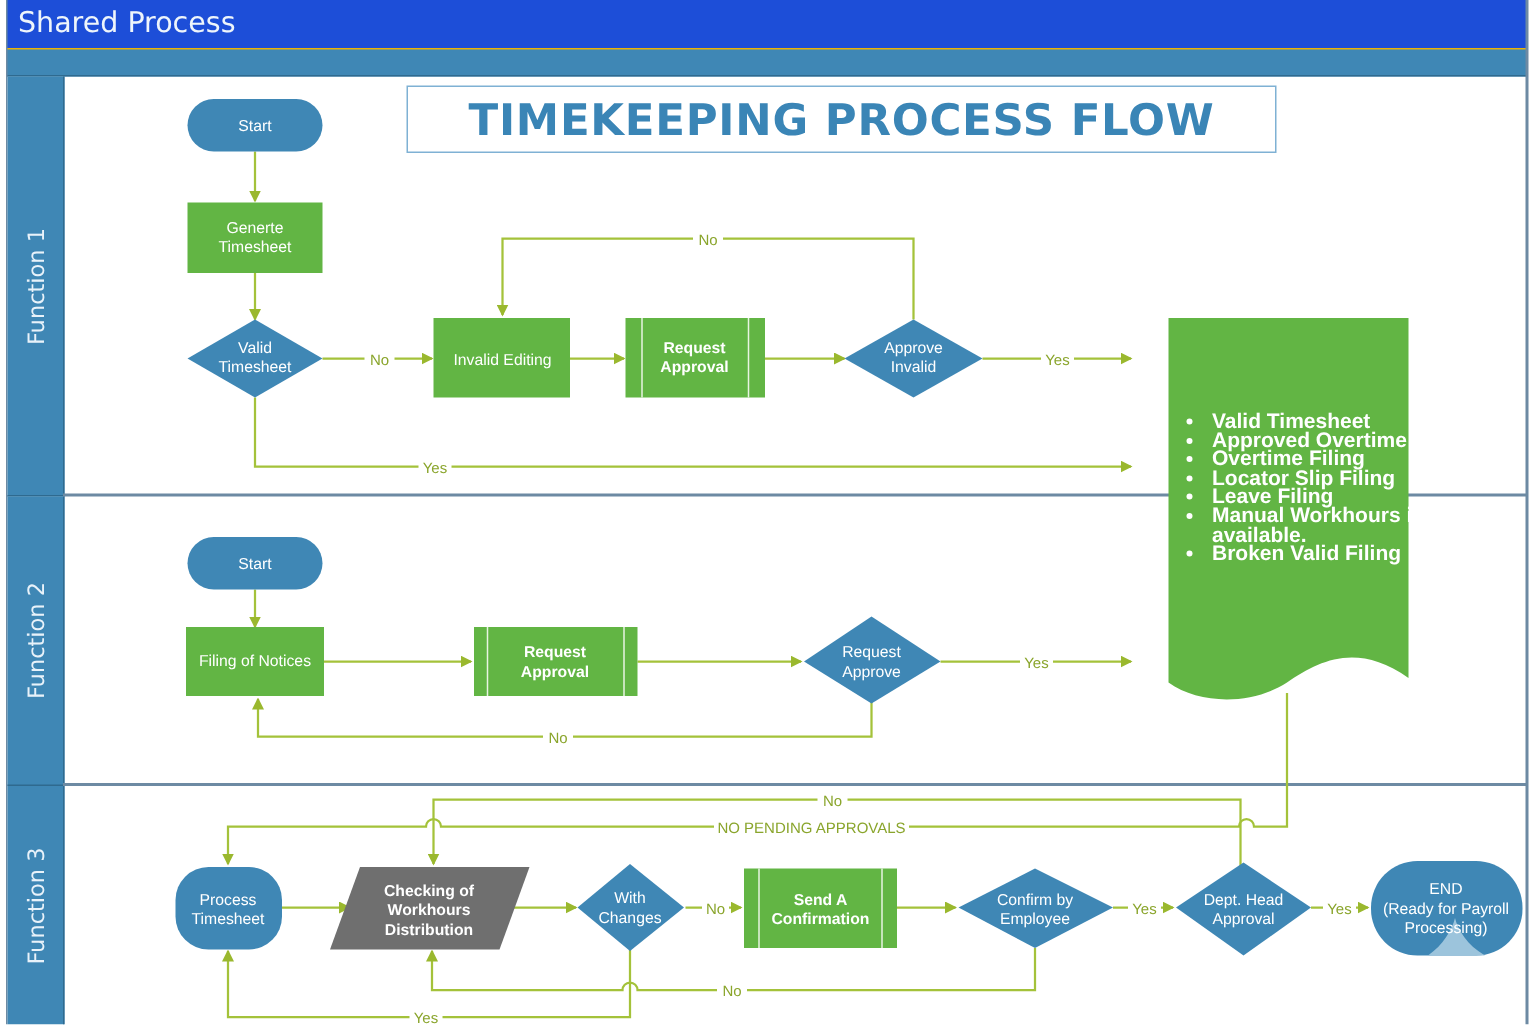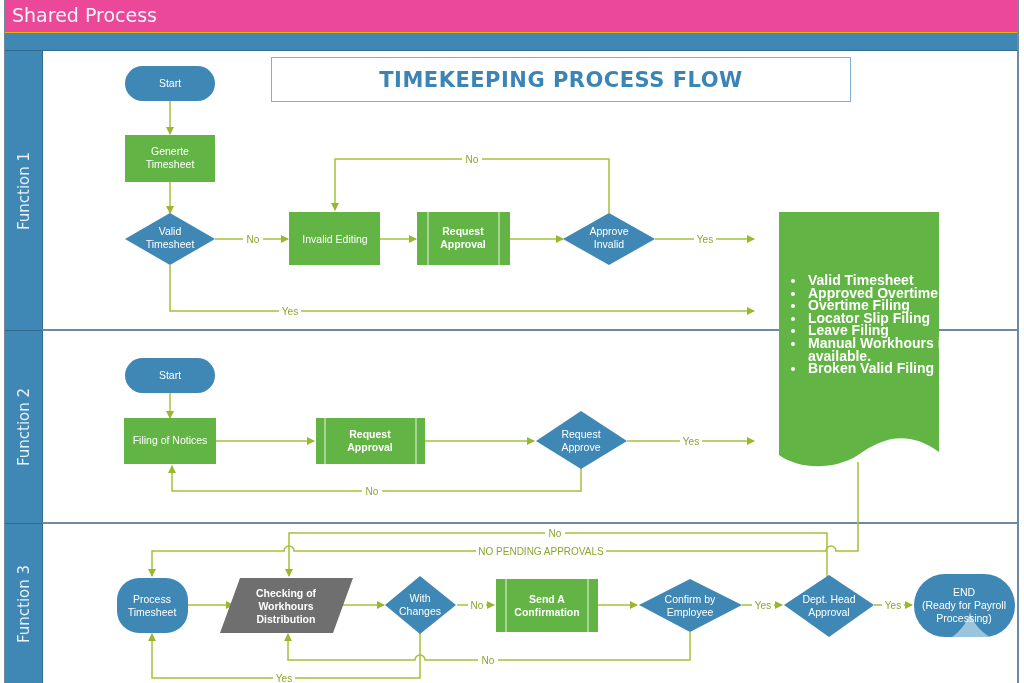--- a/index.html
+++ b/index.html
@@ -1,26 +1,26 @@
 <!DOCTYPE html>
 <html><head>
 <meta charset="utf-8">
 <style>
   html, body { margin: 0; padding: 0; }
   body { width: 1024px; height: 683px; overflow: hidden; background: #ffffff; font-family: "Liberation Sans", sans-serif; position: relative; }
-  .header { position: absolute; left: 4px; top: 0; width: 1014px; height: 32px; background: #ec4899; border-bottom: 3px solid #eab308; }
+  .header { position: absolute; left: 4px; top: 0; width: 1014px; height: 32px; background: #1d4ed8; border-bottom: 3px solid #eab308; }
   .header-title { position: absolute; left: 8px; top: 4px; color: #eef5fb; font-size: 19px; font-family: "DejaVu Sans", sans-serif; }
   .subheader { position: absolute; left: 4px; top: 33px; width: 1014px; height: 17px; background: #3f87b5; border-bottom: 1px solid #2f6a8f; }
   .frame-right { position: absolute; left: 1017px; top: 0; width: 2px; height: 683px; background: #6d8aa3; }
   .frame-left { position: absolute; left: 4px; top: 0; width: 1px; height: 683px; background: #6d8aa3; }
   .lane-label { position: absolute; left: 5px; width: 37px; background: #3f87b5; border-bottom: 1px solid #2f6a8f; border-right: 1px solid #2f6a8f; }
   .lane-label span { position: absolute; left: 50%; top: 50%; transform: translate(-50%,-50%) rotate(-90deg); white-space: nowrap; color: #e8f2fa; font-size: 15px; font-family: "DejaVu Sans", sans-serif; }
   .lane-sep { position: absolute; left: 42px; width: 976px; height: 2px; background: #6d8aa3; }
   .title-box { position: absolute; left: 271px; top: 57px; width: 578px; height: 43px; border: 1.5px solid #7fb1d4; background: #fff; display: flex; align-items: center; justify-content: center; }
-  .title-box span { color: #3a85b6; font-weight: bold; font-size: 21px; font-family: "DejaVu Sans", sans-serif; letter-spacing: 0.5px; }
+  .title-box span { color: #3a85b6; font-weight: bold; font-size: 29px; font-family: "DejaVu Sans", sans-serif; letter-spacing: 0.5px; }
   svg.flow { position: absolute; left: 0; top: 0; }
   .node-text { font-family: "Liberation Sans", sans-serif; fill: #ffffff; font-size: 10.5px; text-anchor: middle; }
   .node-text-b { font-family: "Liberation Sans", sans-serif; fill: #ffffff; font-size: 10.5px; font-weight: bold; text-anchor: middle; }
   .conn-label { font-family: "Liberation Sans", sans-serif; fill: #8aa52c; font-size: 10px; text-anchor: middle; }
   .doc-list { position: absolute; left: 782px; top: 274px; width: 150px; color: #fff; font-size: 14px; font-weight: bold; line-height: 12.6px; margin: 0; padding-left: 24px; }
   .doc-list li { padding-left: 2px; }
 </style>
 </head>
 <body>
 

